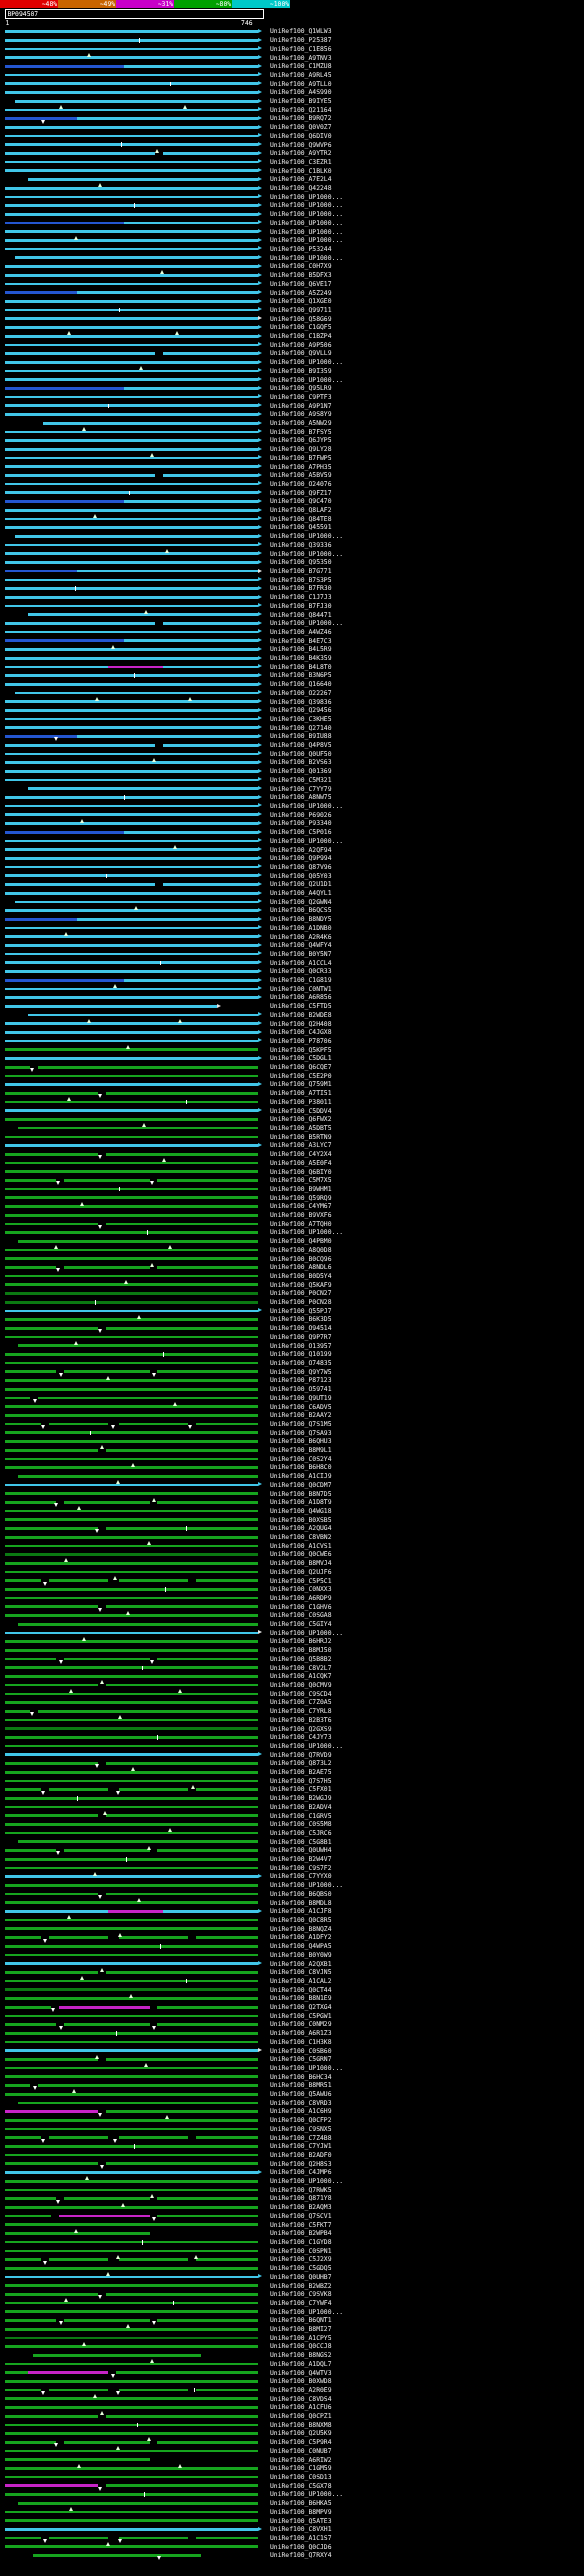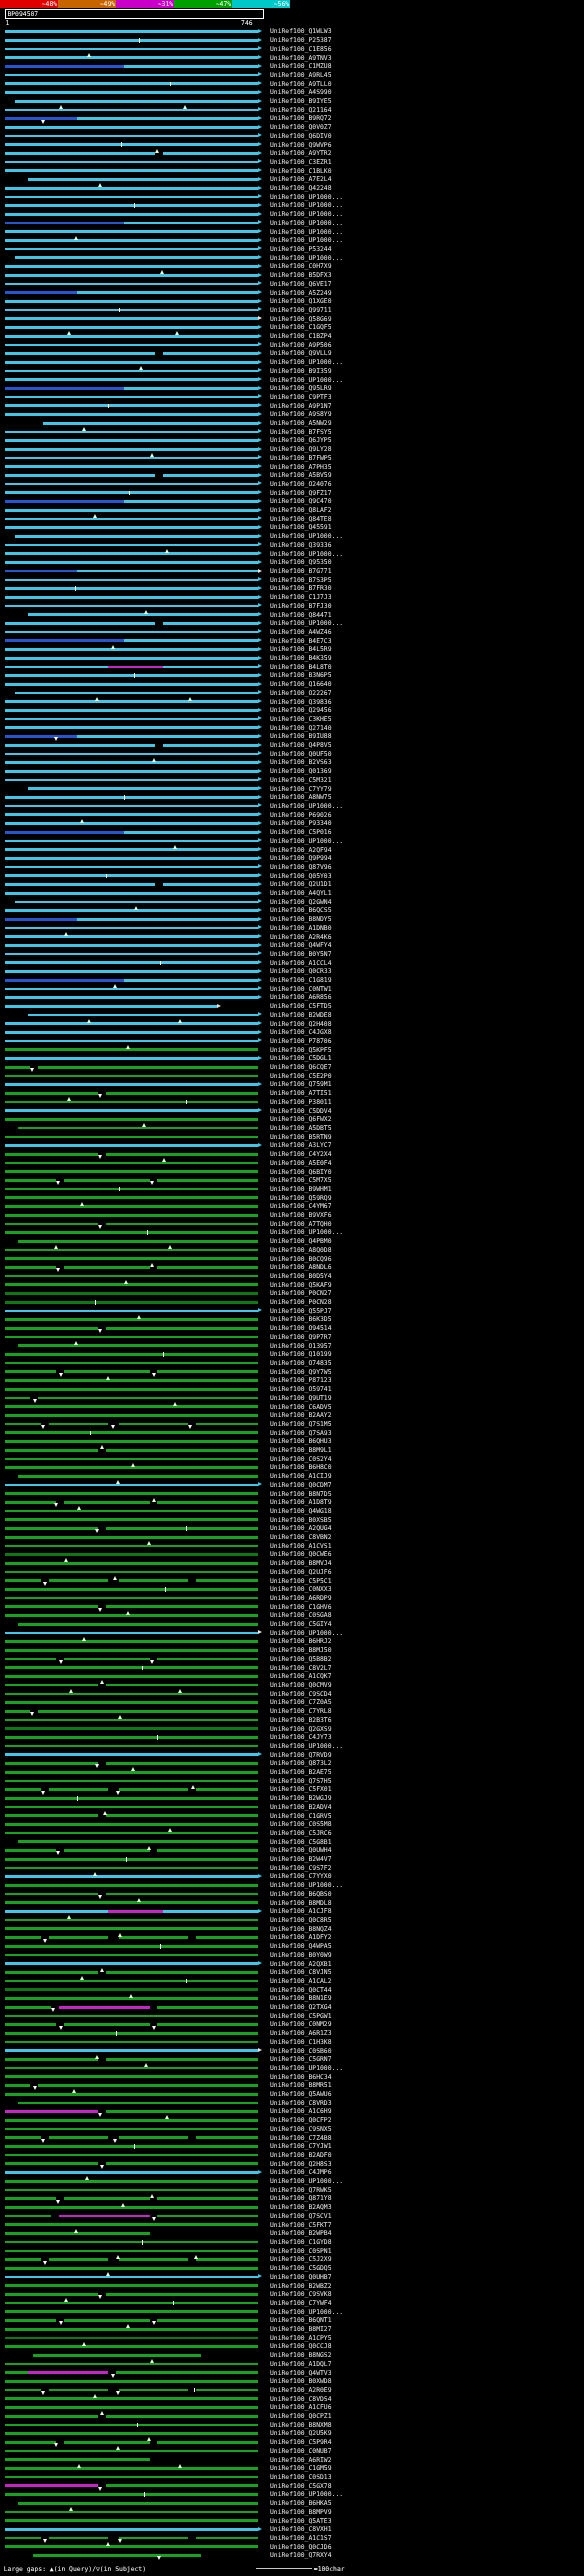--- a/index.html
+++ b/index.html
@@ -47,24 +47,24 @@
       <div class="scaleseg" style="background: rgb(224, 0, 0);">
         <span>~48%</span>
       </div>
       <div class="scaleseg" style="background: rgb(200, 100, 0);">
         <span>~49%</span>
       </div>
       <div class="scaleseg" style="background: rgb(200, 0, 200);">
         <span>~31%</span>
       </div>
       <div class="scaleseg" style="background: rgb(0, 160, 0);">
-        <span>~47%</span>
+        <span>~80%</span>
       </div>
       <div class="scaleseg" style="background: rgb(0, 200, 200);">
-        <span>~56%</span>
+        <span>~100%</span>
       </div>
     </div>
 
   <div class="query-area">
     <div class="query-box">
       <span class="qname">BP094507</span>
     </div>
     <div class="ruler">
       <span class="rstart">1</span>
       <span class="rend">746</span>
@@ -2211,22 +2211,15 @@
       </div>
       <div class="hit-row">
         <div class="hit-plot">
           <div class="seg" style="left: 11%; width: 65%; background: rgb(22, 164, 30);"></div>
           <div class="mk mk-d" style="left: 60%;"></div>
         </div>
         <span class="hit-label">UniRef100_Q7RXY4</span>
       </div>
     </div>
 
-  <div class="footer">
-    <span class="legend">Large gaps: ▲(in Query)/▽(in Subject)</span>
-    <span class="scalelegend">
-      <span class="scaleline"></span>
-      <span>=100char</span>
-    </span>
-  </div>
 
 </div>
 
 
 </body></html>

